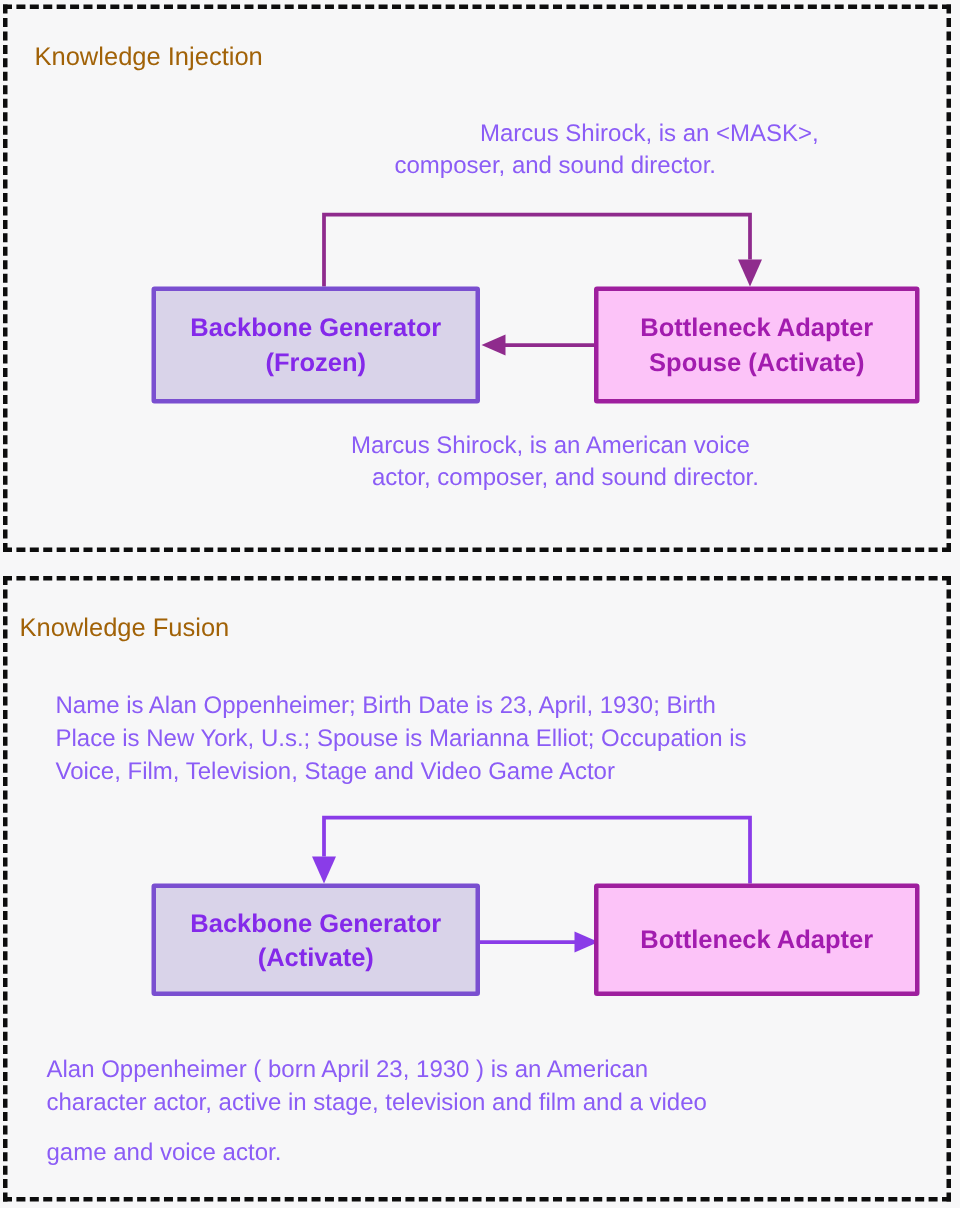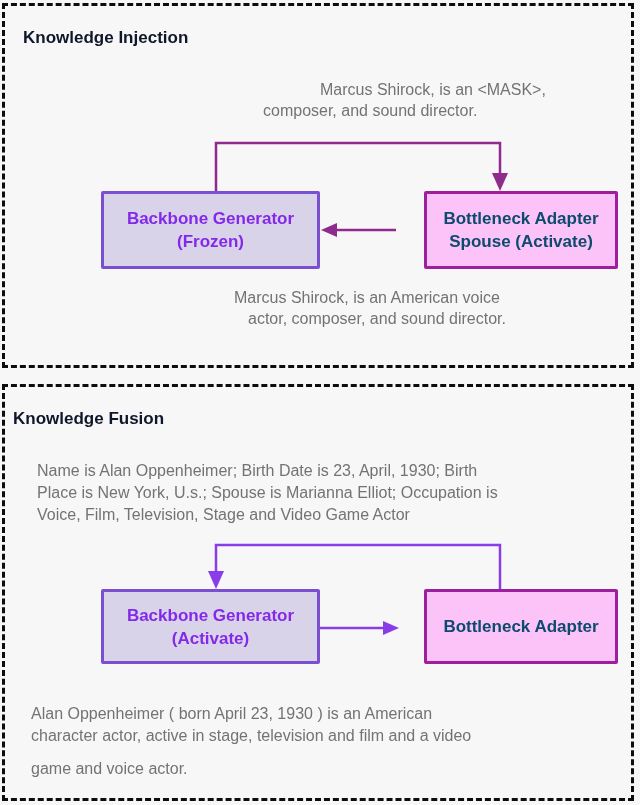--- a/index.html
+++ b/index.html
@@ -17,29 +17,29 @@
     width: 626px;
     border: 3px dashed #0d0d0d;
     background: #f7f7f8;
     box-sizing: content-box;
   }
   #panel-injection { top: 3px; height: 359px; }
   #panel-fusion    { top: 384px; height: 411px; }
   .panel-title {
     position: absolute;
     font-size: 17px;
-    font-weight: bold;
-    color: #0f172a;
+    font-weight: normal;
+    color: #a16207;
     white-space: nowrap;
   }
   .tline {
     position: absolute;
     font-size: 16px;
     line-height: 20px;
-    color: #737373;
+    color: #8b5cf6;
     white-space: nowrap;
   }
   .node {
     position: absolute;
     box-sizing: border-box;
     display: flex;
     flex-direction: column;
     align-items: center;
     justify-content: center;
     text-align: center;
@@ -48,25 +48,24 @@
     line-height: 23px;
     border-radius: 2px;
   }
   .backbone {
     left: 96px; width: 219px;
     background: #d9d3e9;
     border: 3px solid #7a4fd0;
     color: #8429ea;
   }
   .adapter {
-    left: 391px; width: 194px;
+    left: 391px; width: 217px;
     background: #fcc3f8;
     border: 3px solid #9e1f9e;
-    color: #0c4a6e;
-    margin-left: 28px;
+    color: #a21caf;
   }
   svg.wires { position: absolute; left: 0; top: 0; pointer-events: none; }
 </style>
 </head>
 <body>
 
 <div id="figure">
 
   <section class="panel" id="panel-injection">
 

